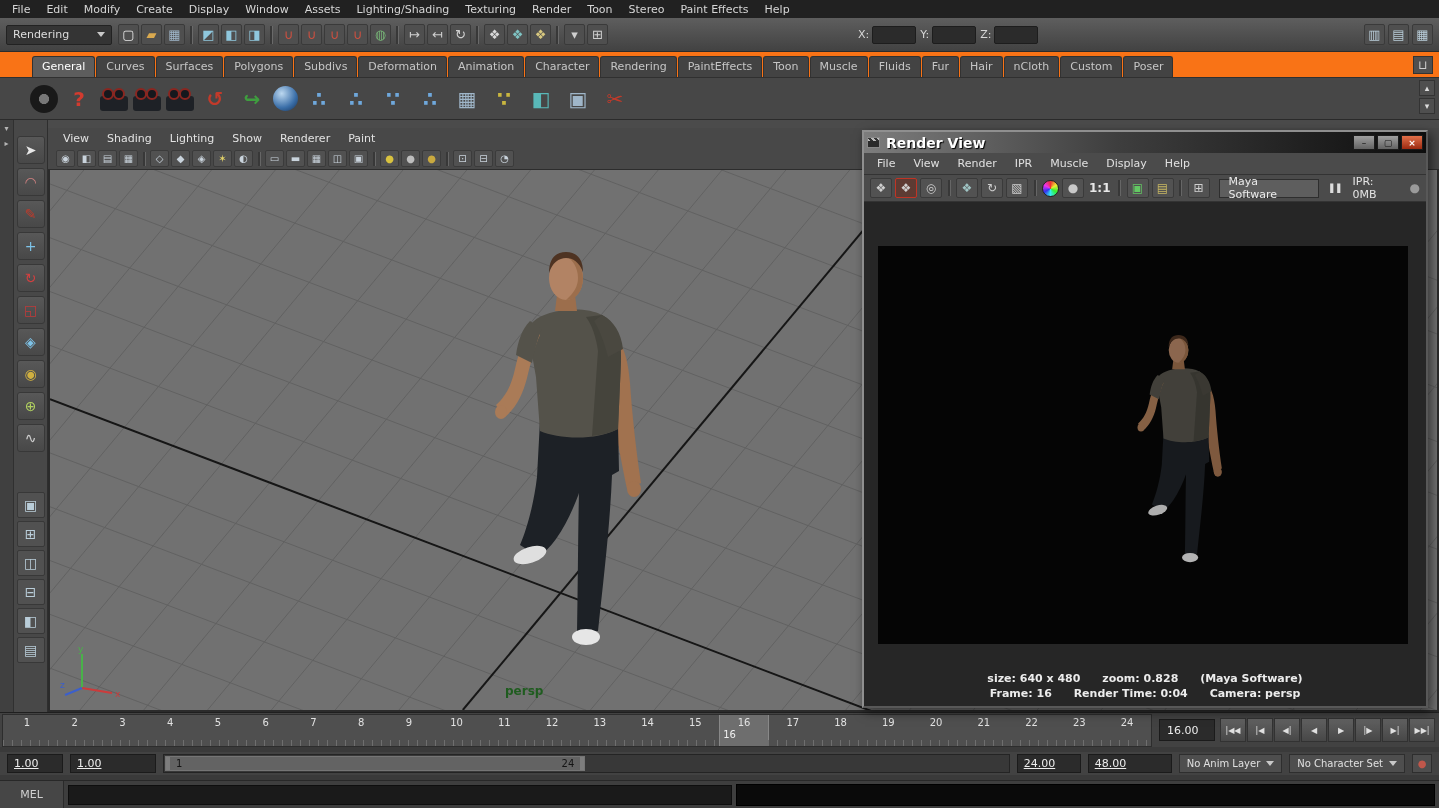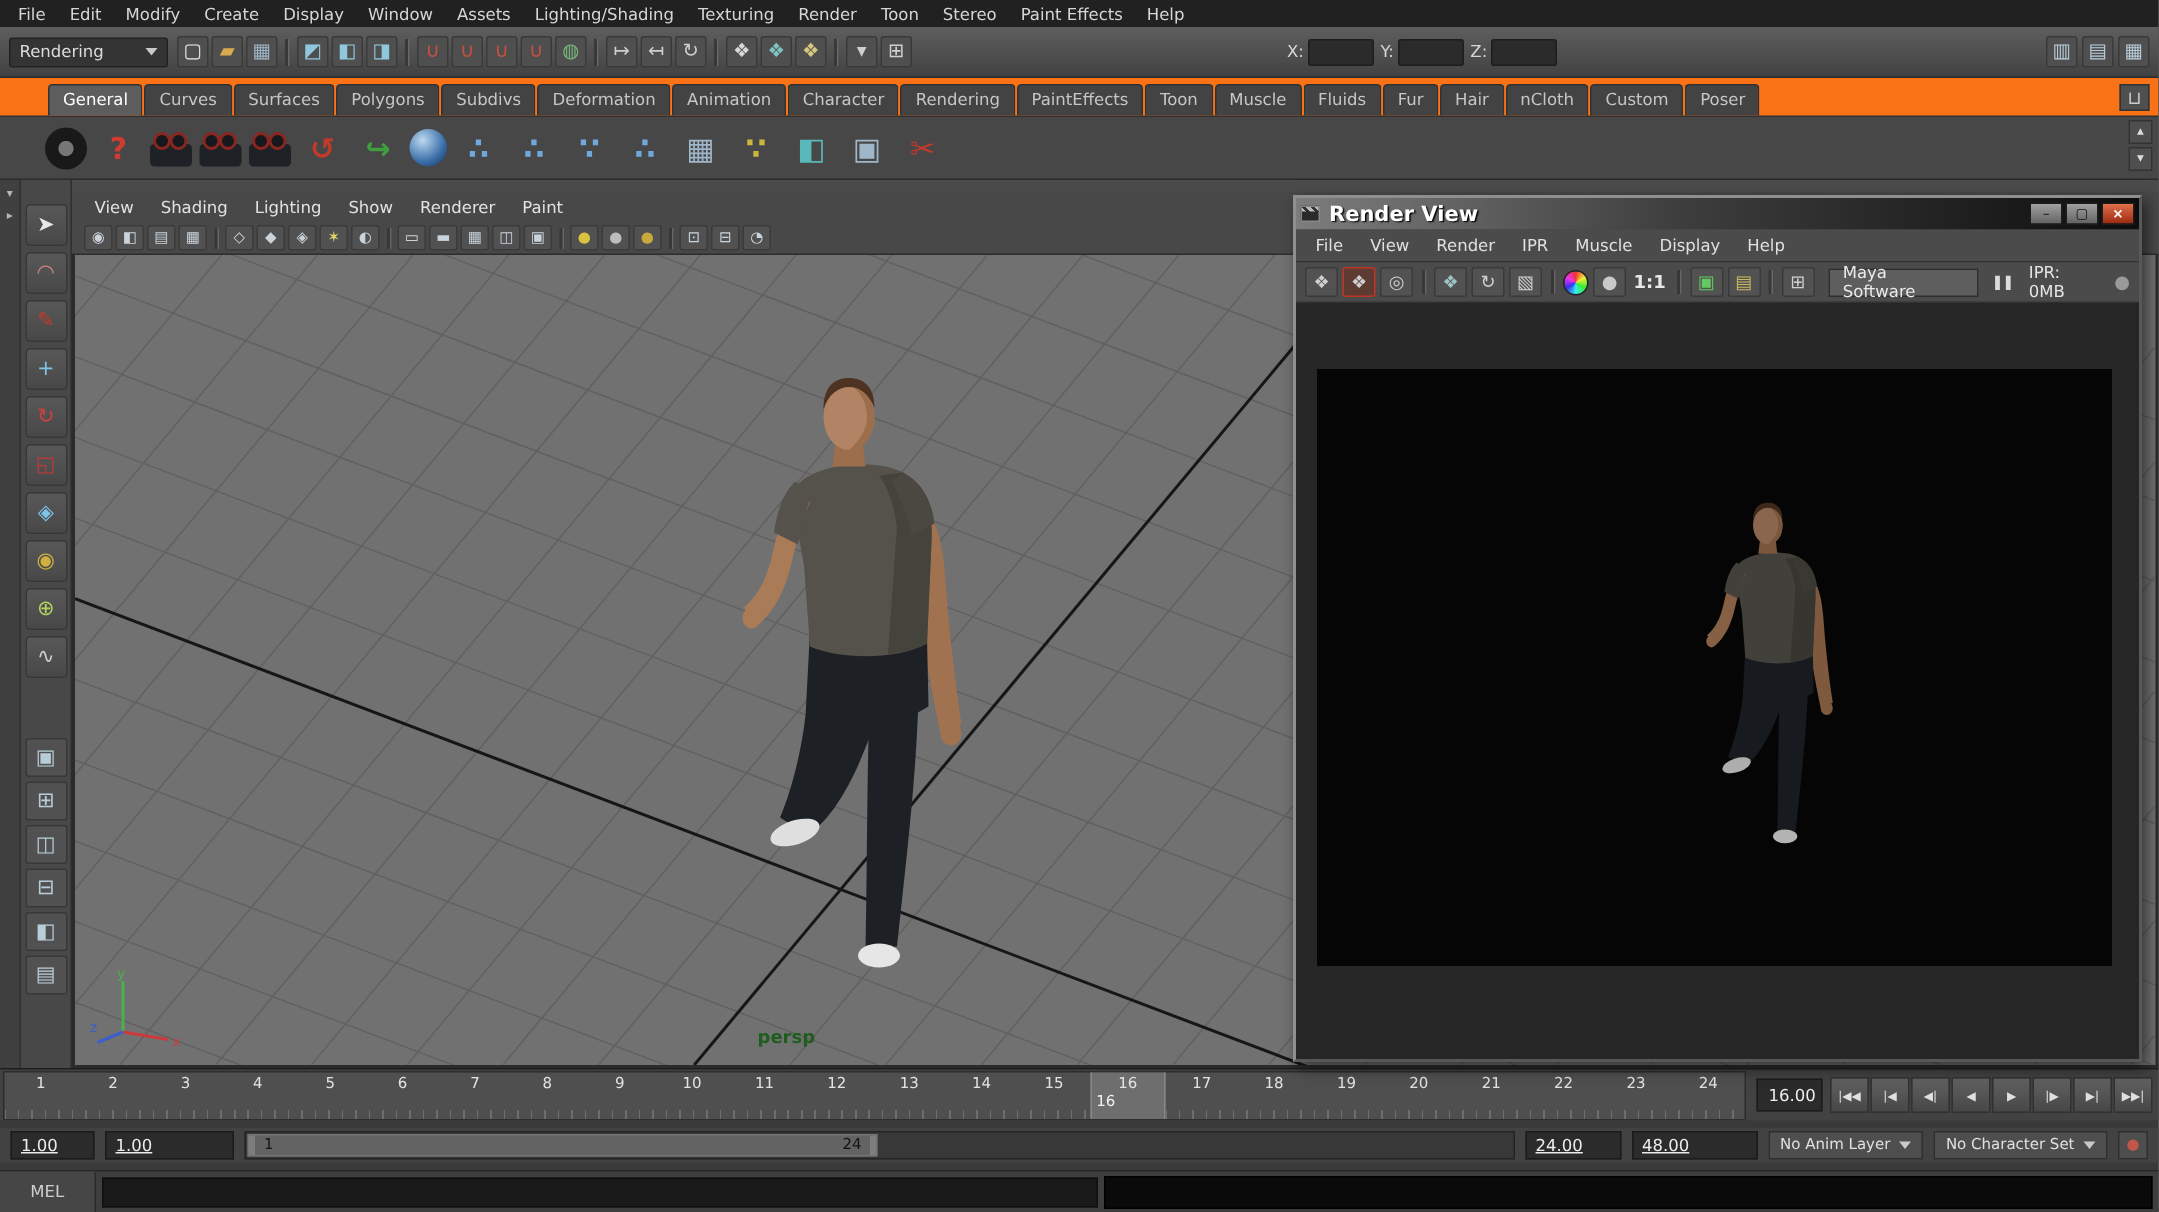--- a/index.html
+++ b/index.html
@@ -110,21 +110,21 @@
   .rv-status div { margin-top:2px; }
   .rv-status span { margin:0 9px; }
   
   .timeline-row { height:35px; background:#424242; border-top:1px solid #1f1f1f; display:flex; align-items:center; }
   .timeline { flex:1; height:33px; margin:1px 2px; background:#4f4f4f; border:1px solid #2d2d2d; display:flex; position:relative; }
   .timeline::after { content:""; position:absolute; left:0; right:0; bottom:0; height:6px;
     background:repeating-linear-gradient(90deg,#6e6e6e 0 1px,transparent 1px 9px); }
   .frame-cell { flex:1; text-align:center; font-size:10px; color:#e2e2e2; padding-top:2px; position:relative; }
   .frame-cell[data-current="true"] { background:#6e6e6e; border-left:1px solid #888; border-right:1px solid #888; }
   .cur-label { position:absolute; left:3px; bottom:6px; font-size:10px; color:#f0f0f0; }
-  .time-field { width:44px; height:22px; background:#2b2b2b; border:1px solid #1b1b1b; color:#ececec;
+  .time-field { width:56px; height:22px; background:#2b2b2b; border:1px solid #1b1b1b; color:#ececec;
     display:flex; align-items:center; padding-left:7px; margin:0 5px; }
   .playback { display:flex; gap:1px; margin-right:4px; }
   .pb-btn { width:26px; height:24px; background:linear-gradient(#616161,#474747); border:1px solid #323232;
     color:#e0e0e0; font-size:8px; display:flex; align-items:center; justify-content:center; white-space:nowrap; }
   
   .range-row { height:23px; margin-top:5px; background:#424242; display:flex; align-items:center; gap:7px; padding:0 7px; }
   .range-field { height:19px; background:#2b2b2b; border:1px solid #1b1b1b; color:#ececec; display:flex; align-items:center; padding:0 6px;text-decoration:underline; }
   .w56 { width:56px; } .w86 { width:86px; } .w64 { width:64px; } .w84 { width:84px; }
   .range-slider { flex:1; height:19px; background:#383838; border:1px solid #242424; position:relative; }
   .range-bar { position:absolute; left:1px; top:1px; bottom:1px; width:calc(50% - 2px); background:#636363; border:1px solid #757575;
@@ -676,20 +676,32 @@
       <span class="rv-pause">▌▌</span>
       <span class="rv-ipr-label">IPR: 0MB</span>
       <span class="rv-sphere">●</span>
     </div>
     <div class="rv-content">
       <div class="rv-image">
         <svg class="char-rv" width="104" height="237" viewBox="0 0 180 410">
           <use href="#char"></use>
         </svg>
       </div>
+      <div class="rv-status">
+        <div>
+          <span>size: 640 x 480</span>
+          <span>zoom: 0.828</span>
+          <span>(Maya Software)</span>
+        </div>
+        <div>
+          <span>Frame: 16</span>
+          <span>Render Time: 0:04</span>
+          <span>Camera: persp</span>
+        </div>
+      </div>
     </div>
   </div>
 </div>
 
 <div class="timeline-row">
   <div class="timeline">
 
   <span class="frame-cell">
       <span>1</span>
       <span class="cur-label"></span>

